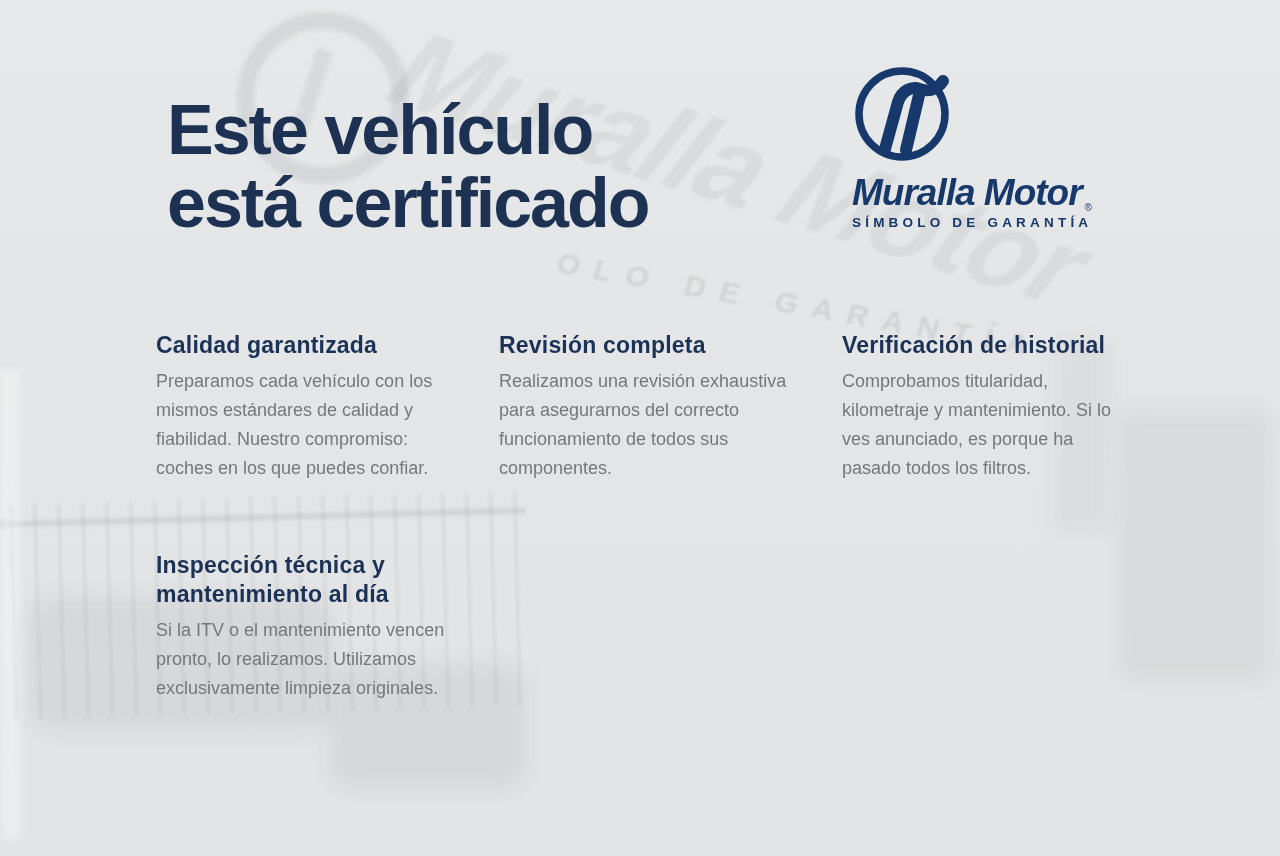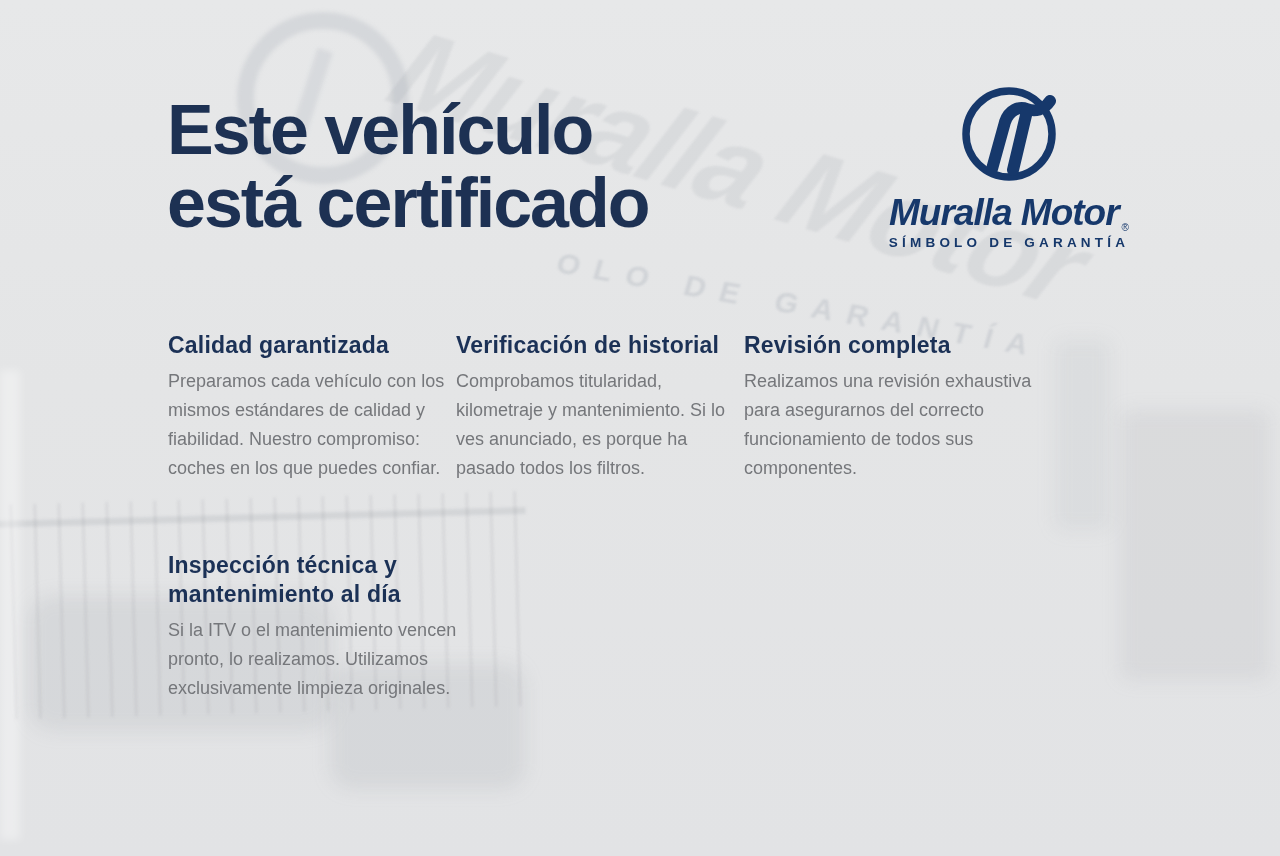--- a/index.html
+++ b/index.html
@@ -87,22 +87,22 @@
 
   .title {
     position: absolute; left: 167px; top: 94px;
     font-size: 70px; font-weight: bold;
     letter-spacing: -2px; line-height: 73px;
     color: #1d3153;
   }
   .title-line { display: block; }
 
   .brand {
-    position: absolute; left: 852px; top: 84px;
-    width: 314px; text-align: center;
+    position: absolute; left: 852px; top: 64px;
+    width: 314px; text-align: left;
     color: #16386b;
   }
   .emblem { width: 100px; height: 100px; display: inline-block; }
   .emblem .ring  { fill: none; stroke: #16386b; stroke-width: 7.5; }
   .emblem .glyph { fill: none; stroke: #16386b; stroke-width: 12; stroke-linecap: round; stroke-linejoin: round; }
 
   .brand-name-row { margin-top: 4px; white-space: nowrap; }
   .brand-name {
     font-size: 37px; font-weight: bold; font-style: italic;
     letter-spacing: -1px; color: #16386b;
@@ -111,24 +111,25 @@
     display: inline-block; font-size: 10px; color: #16386b;
     vertical-align: -6px; margin-left: 3px;
   }
   .brand-tagline {
     margin-top: 1px;
     font-size: 13.5px; font-weight: bold;
     letter-spacing: 4.2px; color: #16386b;
   }
 
   .grid {
-    position: absolute; left: 168px; top: 331px;
+    position: absolute; left: 156px; top: 331px;
     display: grid;
     grid-template-columns: 288px 288px 288px;
     grid-template-rows: 220px auto;
+    column-gap: 55px;
   }
   .feature h3 {
     width: 330px;
     font-size: 23px; font-weight: bold;
     line-height: 1.25; letter-spacing: 0.2px;
     color: #1b3156;
     margin-bottom: 7px;
   }
   .feature p {
     width: 292px;
@@ -175,27 +176,27 @@
 
     <div class="grid">
 
       <section class="feature">
         <h3>Calidad garantizada</h3>
         <p>Preparamos cada vehículo con los mismos estándares de calidad y fiabilidad. Nuestro compromiso: coches en los que puedes confiar.</p>
       </section>
 
 
       <section class="feature">
+        <h3>Revisión completa</h3>
+        <p>Realizamos una revisión exhaustiva para asegurarnos del correcto funcionamiento de todos sus componentes.</p>
+      </section>
+
+      <section class="feature">
         <h3>Verificación de historial</h3>
         <p>Comprobamos titularidad, kilometraje y mantenimiento. Si lo ves anunciado, es porque ha pasado todos los filtros.</p>
-      </section>
-
-      <section class="feature">
-        <h3>Revisión completa</h3>
-        <p>Realizamos una revisión exhaustiva para asegurarnos del correcto funcionamiento de todos sus componentes.</p>
       </section>
 
 
       <section class="feature">
         <h3>Inspección técnica y mantenimiento al día</h3>
         <p>Si la ITV o el mantenimiento vencen pronto, lo realizamos. Utilizamos exclusivamente limpieza originales.</p>
       </section>
 
     </div>
   </div>

